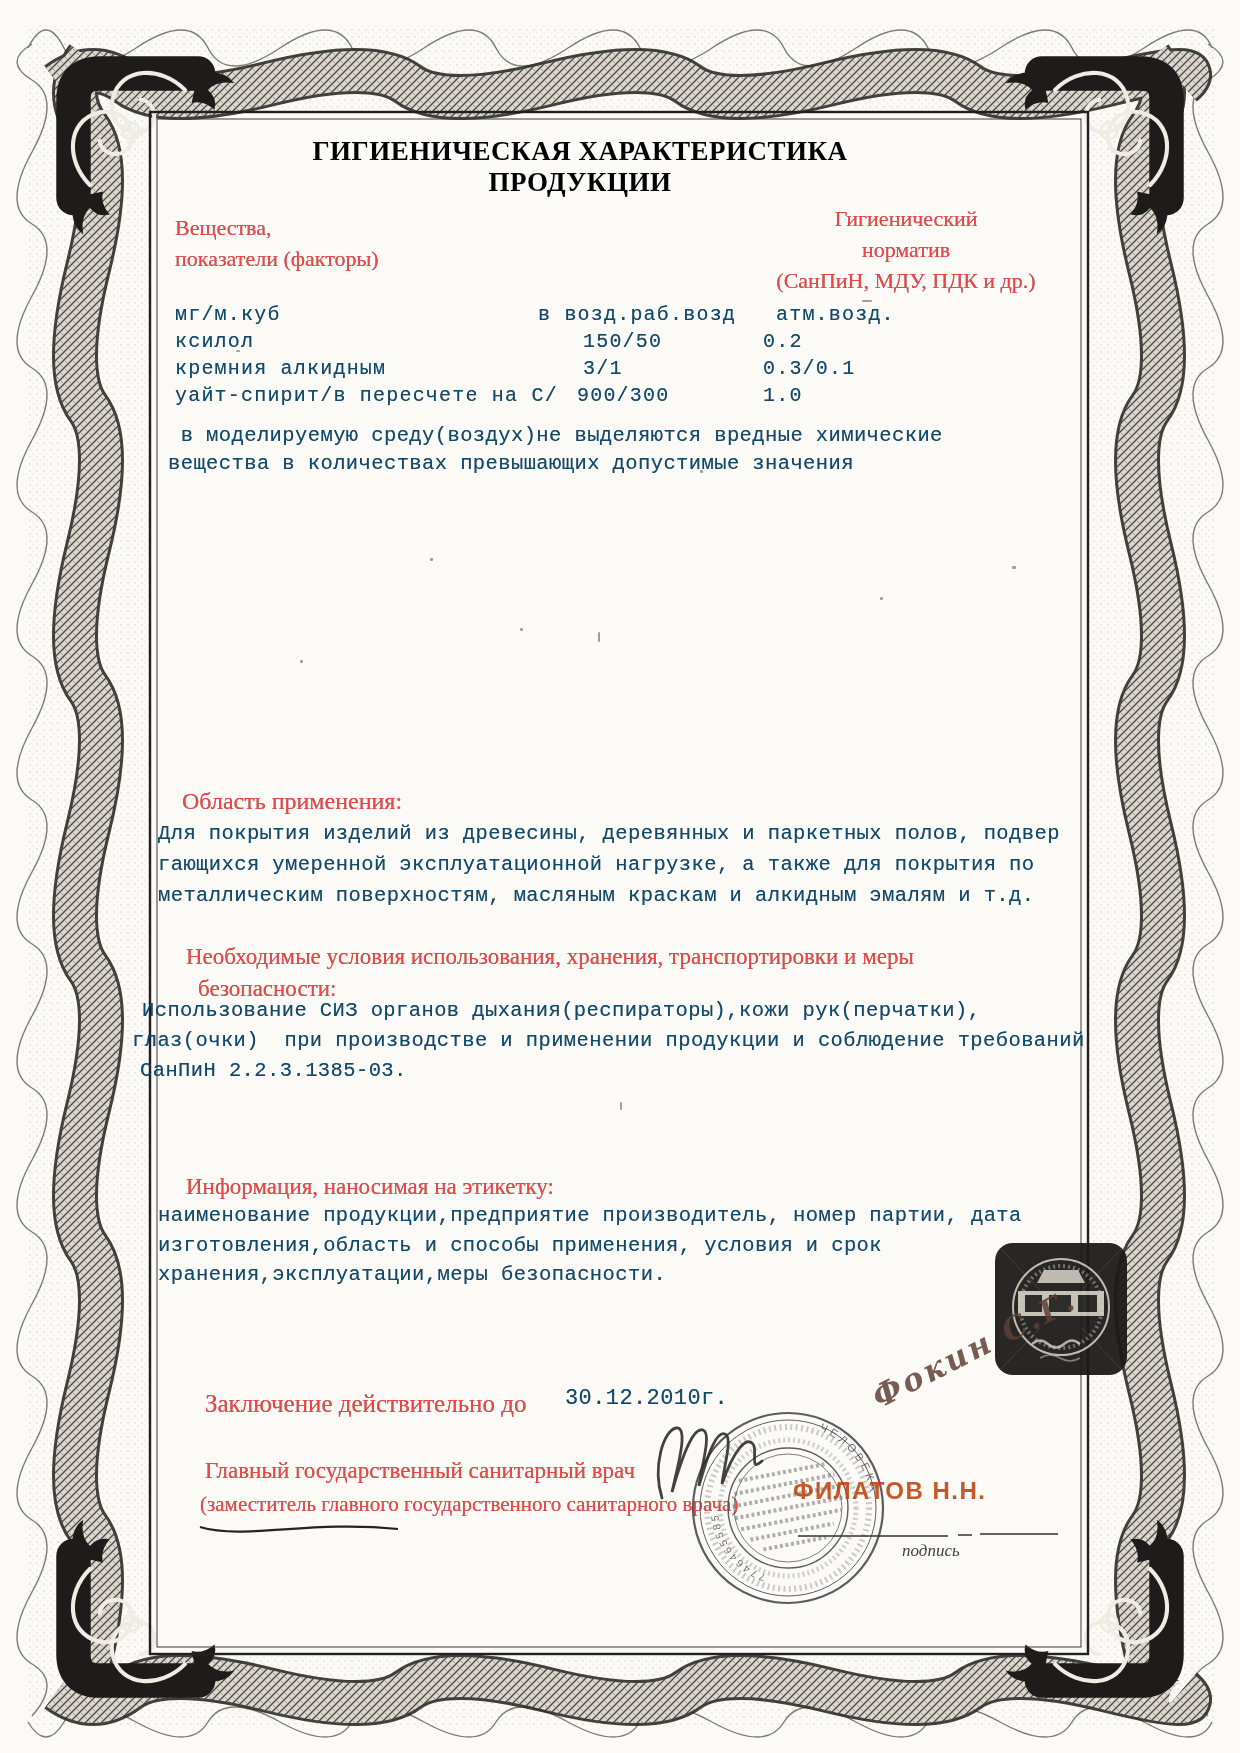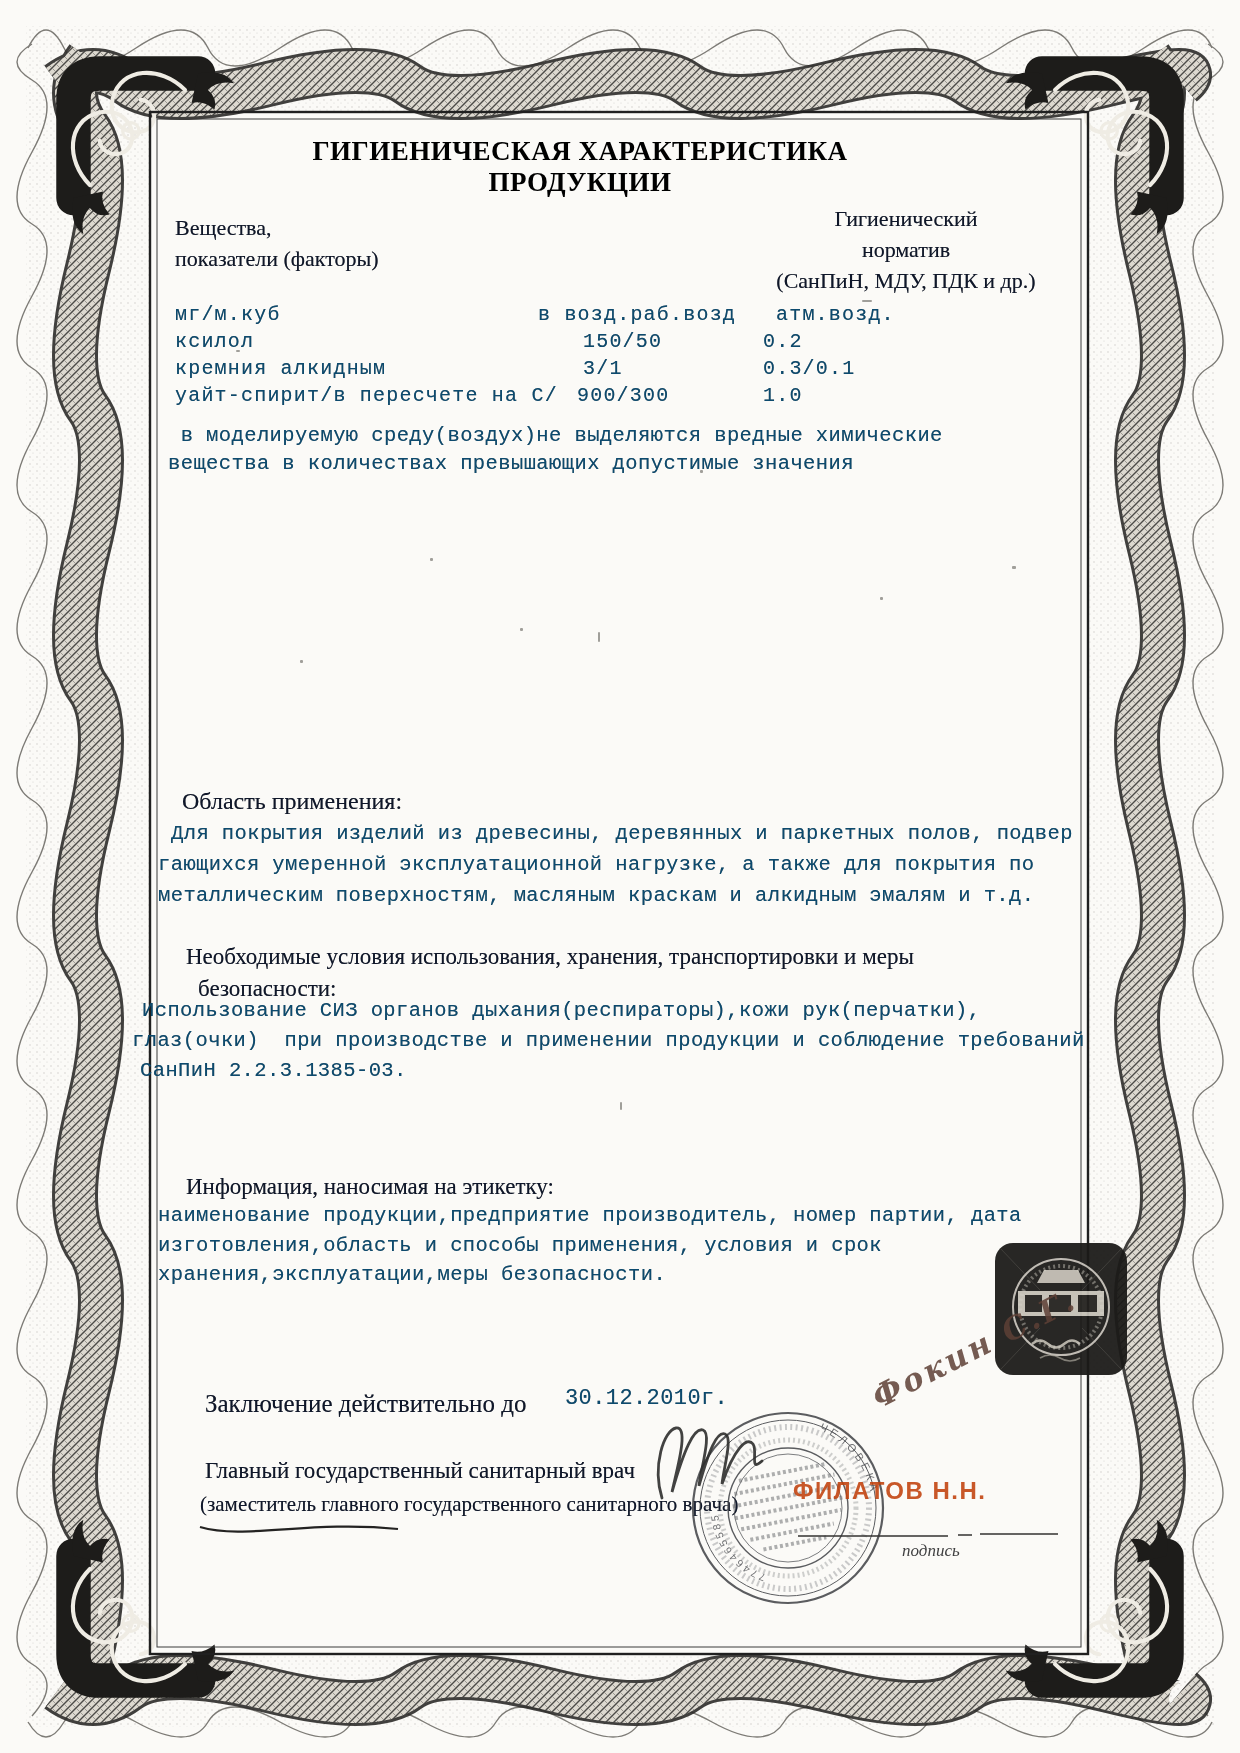--- a/index.html
+++ b/index.html
@@ -2,21 +2,21 @@
 <html><head>
 <meta charset="utf-8">
 <style>
   html,body{margin:0;padding:0;background:#e8e8e6;}
   .page{position:relative;width:1240px;height:1753px;background:#fbfaf7;overflow:hidden;
         font-family:"Liberation Serif",serif;}
   svg.layer{position:absolute;left:0;top:0;pointer-events:none;}
   #frame{z-index:0;}
   #overlay{z-index:3;}
   .abs{position:absolute;z-index:1;}
-  .serif{font-family:"Liberation Serif",serif;color:#0f172a;text-shadow:0 0 .5px rgba(20,20,20,.5);}
+  .serif{font-family:"Liberation Serif",serif;color:#ef4444;text-shadow:0 0 .5px rgba(20,20,20,.5);}
   .mono{font-family:"Liberation Mono","DejaVu Sans Mono",monospace;color:#0c4a6e;white-space:pre;
         letter-spacing:.4px;text-shadow:0 0 .4px rgba(20,20,20,.45);}
   .title{font-size:27px;font-weight:bold;letter-spacing:.5px;text-align:center;}
   .hdr{font-size:22px;line-height:31px;}
   .tbl{font-size:20px;letter-spacing:1.2px;}
   .tbl span{position:absolute;top:0;}
   .col-name{left:0;}
   .col-v1{left:408px;}
   .col-v2{left:588px;}
   .body-mono{font-size:20.5px;}
@@ -120,21 +120,21 @@
   <div class="abs mono tbl" style="left:175px;top:384px;width:920px;height:24px;text-align:right;">
     <span class="col-name">уайт-спирит/в пересчете на С/</span>
     <span class="col-v1" style="left:402px;">900/300</span>
     <span class="col-v2">1.0</span>
   </div>
 
   <div class="abs mono body-mono" style="left:168px;top:424px;"> в моделируемую среду(воздух)не выделяются вредные химические</div>
   <div class="abs mono body-mono" style="left:168px;top:452px;">вещества в количествах превышающих допустимые значения</div>
 
   <div class="abs serif sec-h" style="left:182px;top:788px;">Область применения:</div>
-  <div class="abs mono body-mono" style="left:171px;top:822px;">Для покрытия изделий из древесины, деревянных и паркетных полов, подвер</div>
+  <div class="abs mono body-mono" style="left:158px;top:822px;">Для покрытия изделий из древесины, деревянных и паркетных полов, подвер</div>
   <div class="abs mono body-mono" style="left:158px;top:853px;">гающихся умеренной эксплуатационной нагрузке, а также для покрытия по</div>
   <div class="abs mono body-mono" style="left:158px;top:884px;">металлическим поверхностям, масляным краскам и алкидным эмалям и т.д.</div>
 
   <div class="abs serif sec-h" style="left:186px;top:944px;font-size:23px;">Необходимые условия использования, хранения, транспортировки и меры</div>
   <div class="abs serif sec-h" style="left:198px;top:976px;font-size:23px;">безопасности:</div>
   <div class="abs mono body-mono" style="left:142px;top:999px;">Использование СИЗ органов дыхания(респираторы),кожи рук(перчатки),</div>
   <div class="abs mono body-mono" style="left:132px;top:1029px;">глаз(очки)  при производстве и применении продукции и соблюдение требований</div>
   <div class="abs mono body-mono" style="left:140px;top:1059px;">СанПиН 2.2.3.1385-03.</div>
 
   <div class="abs serif sec-h" style="left:186px;top:1174px;font-size:23px;">Информация, наносимая на этикетку:</div>

